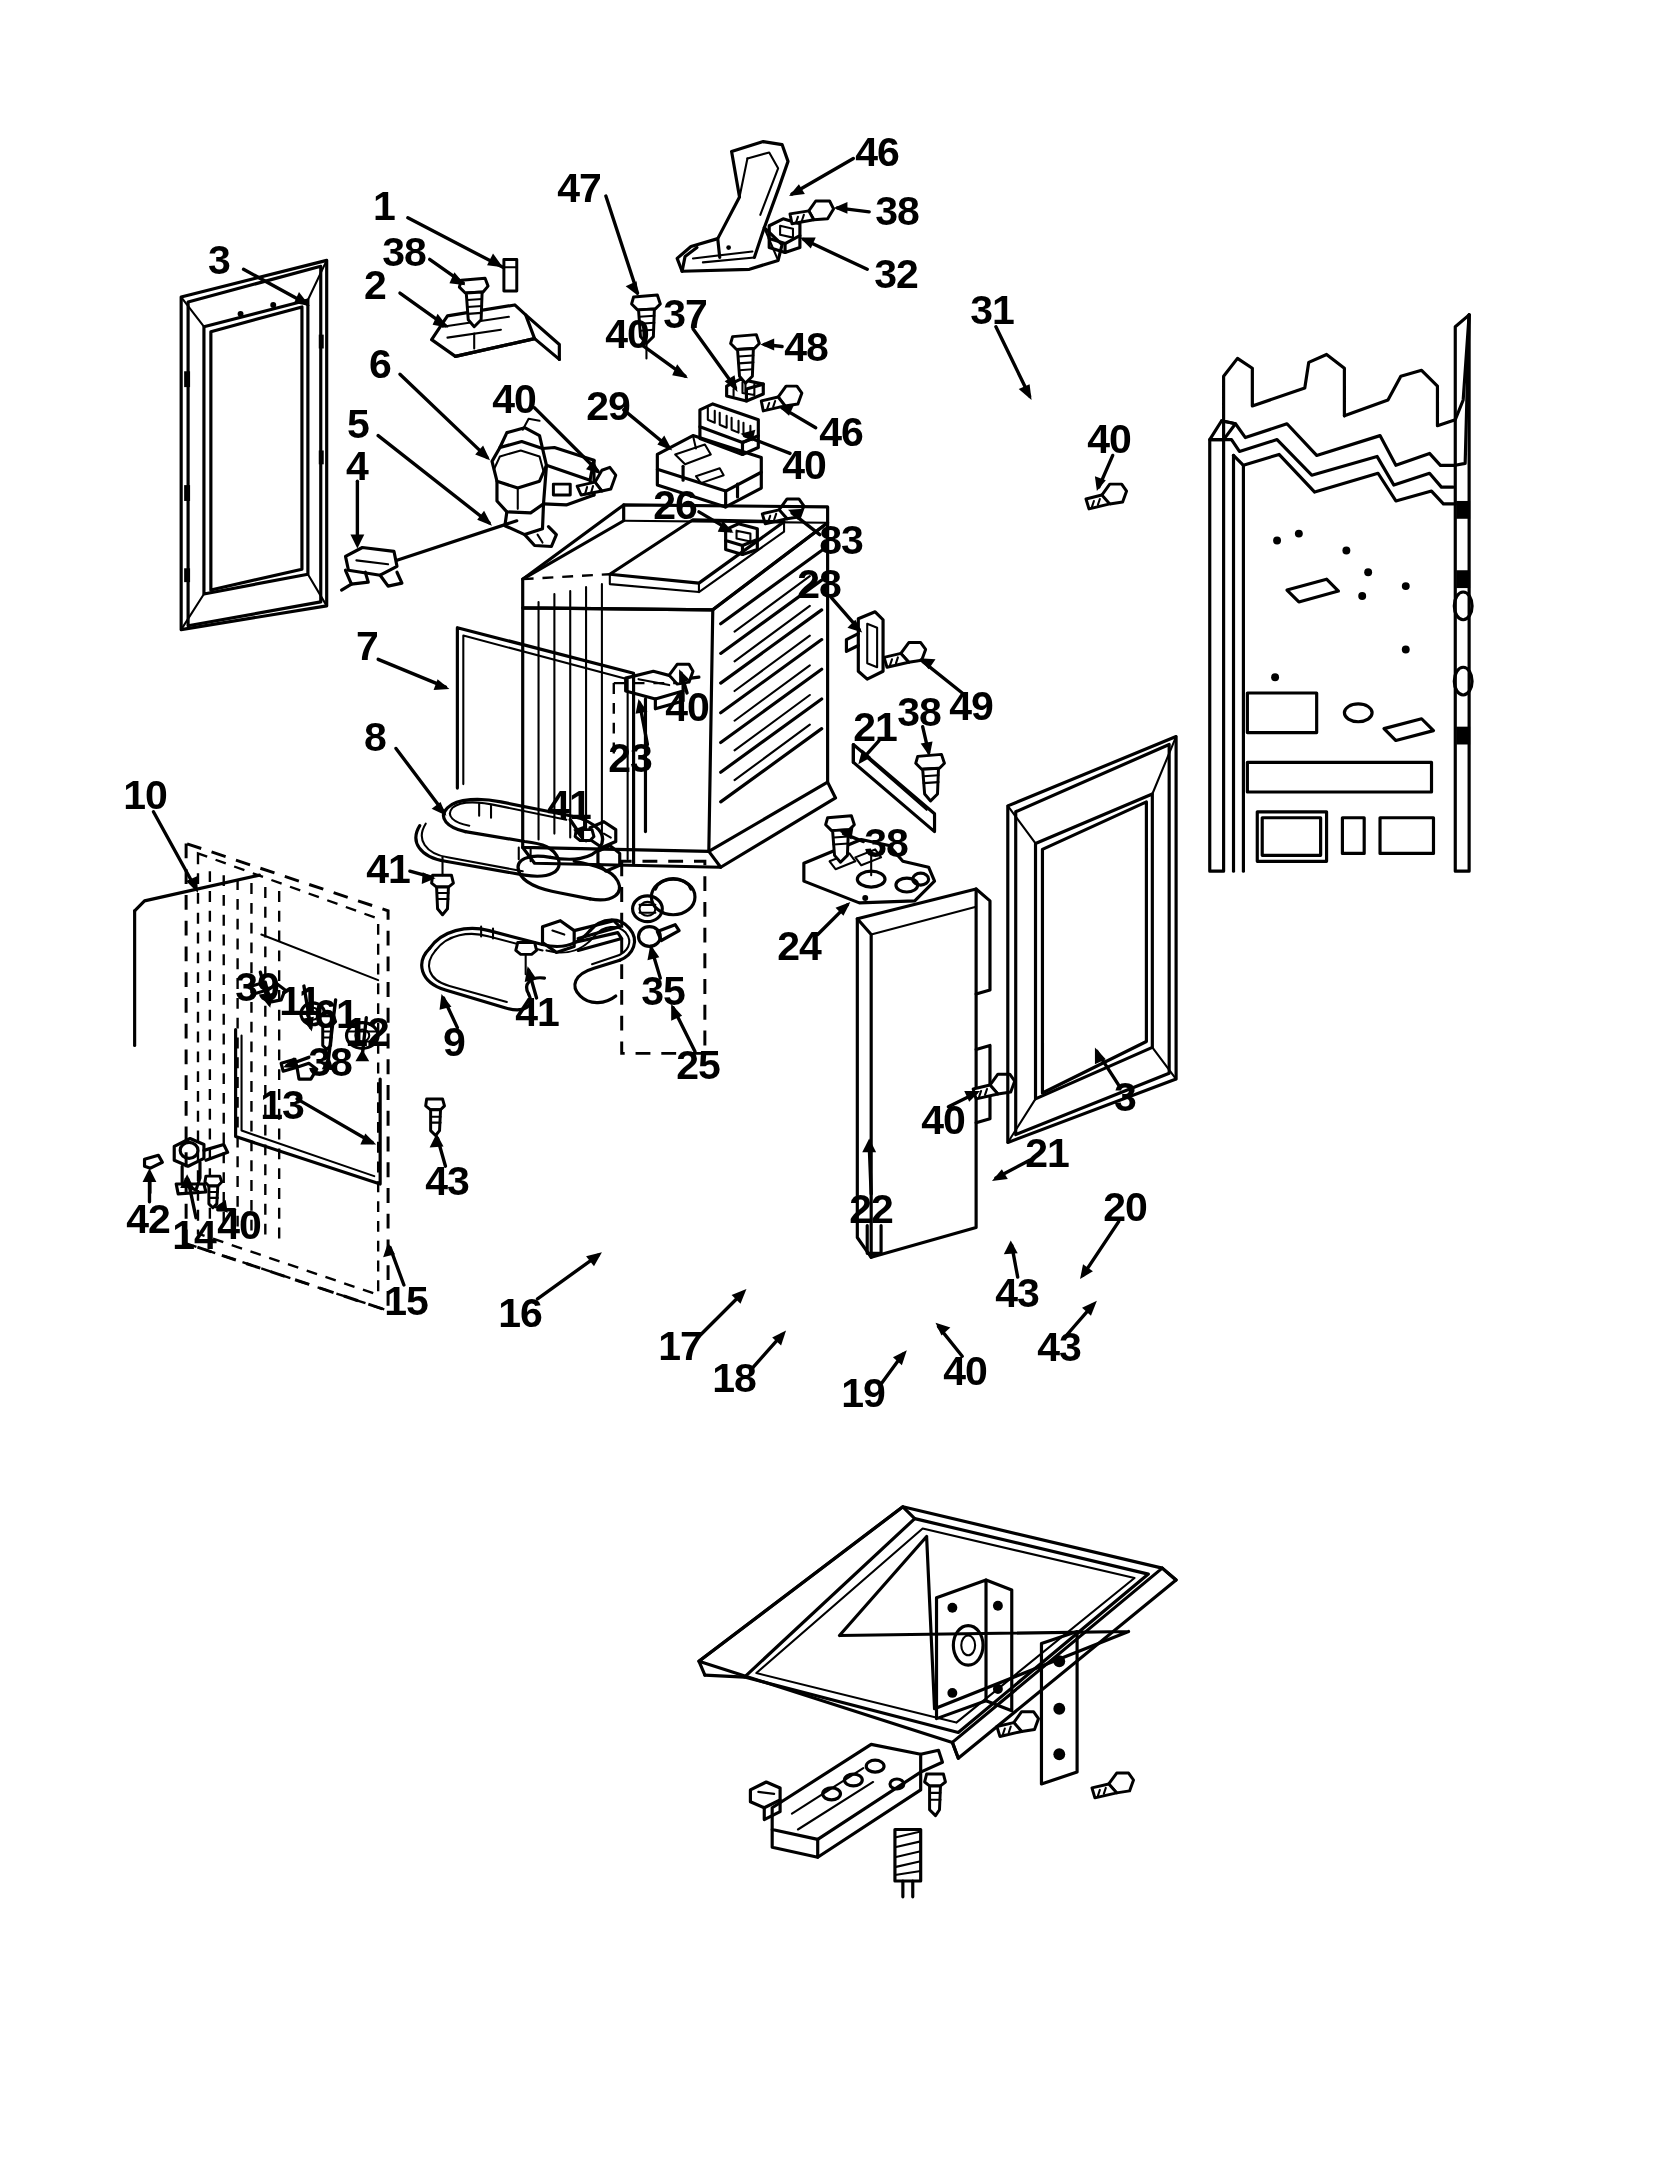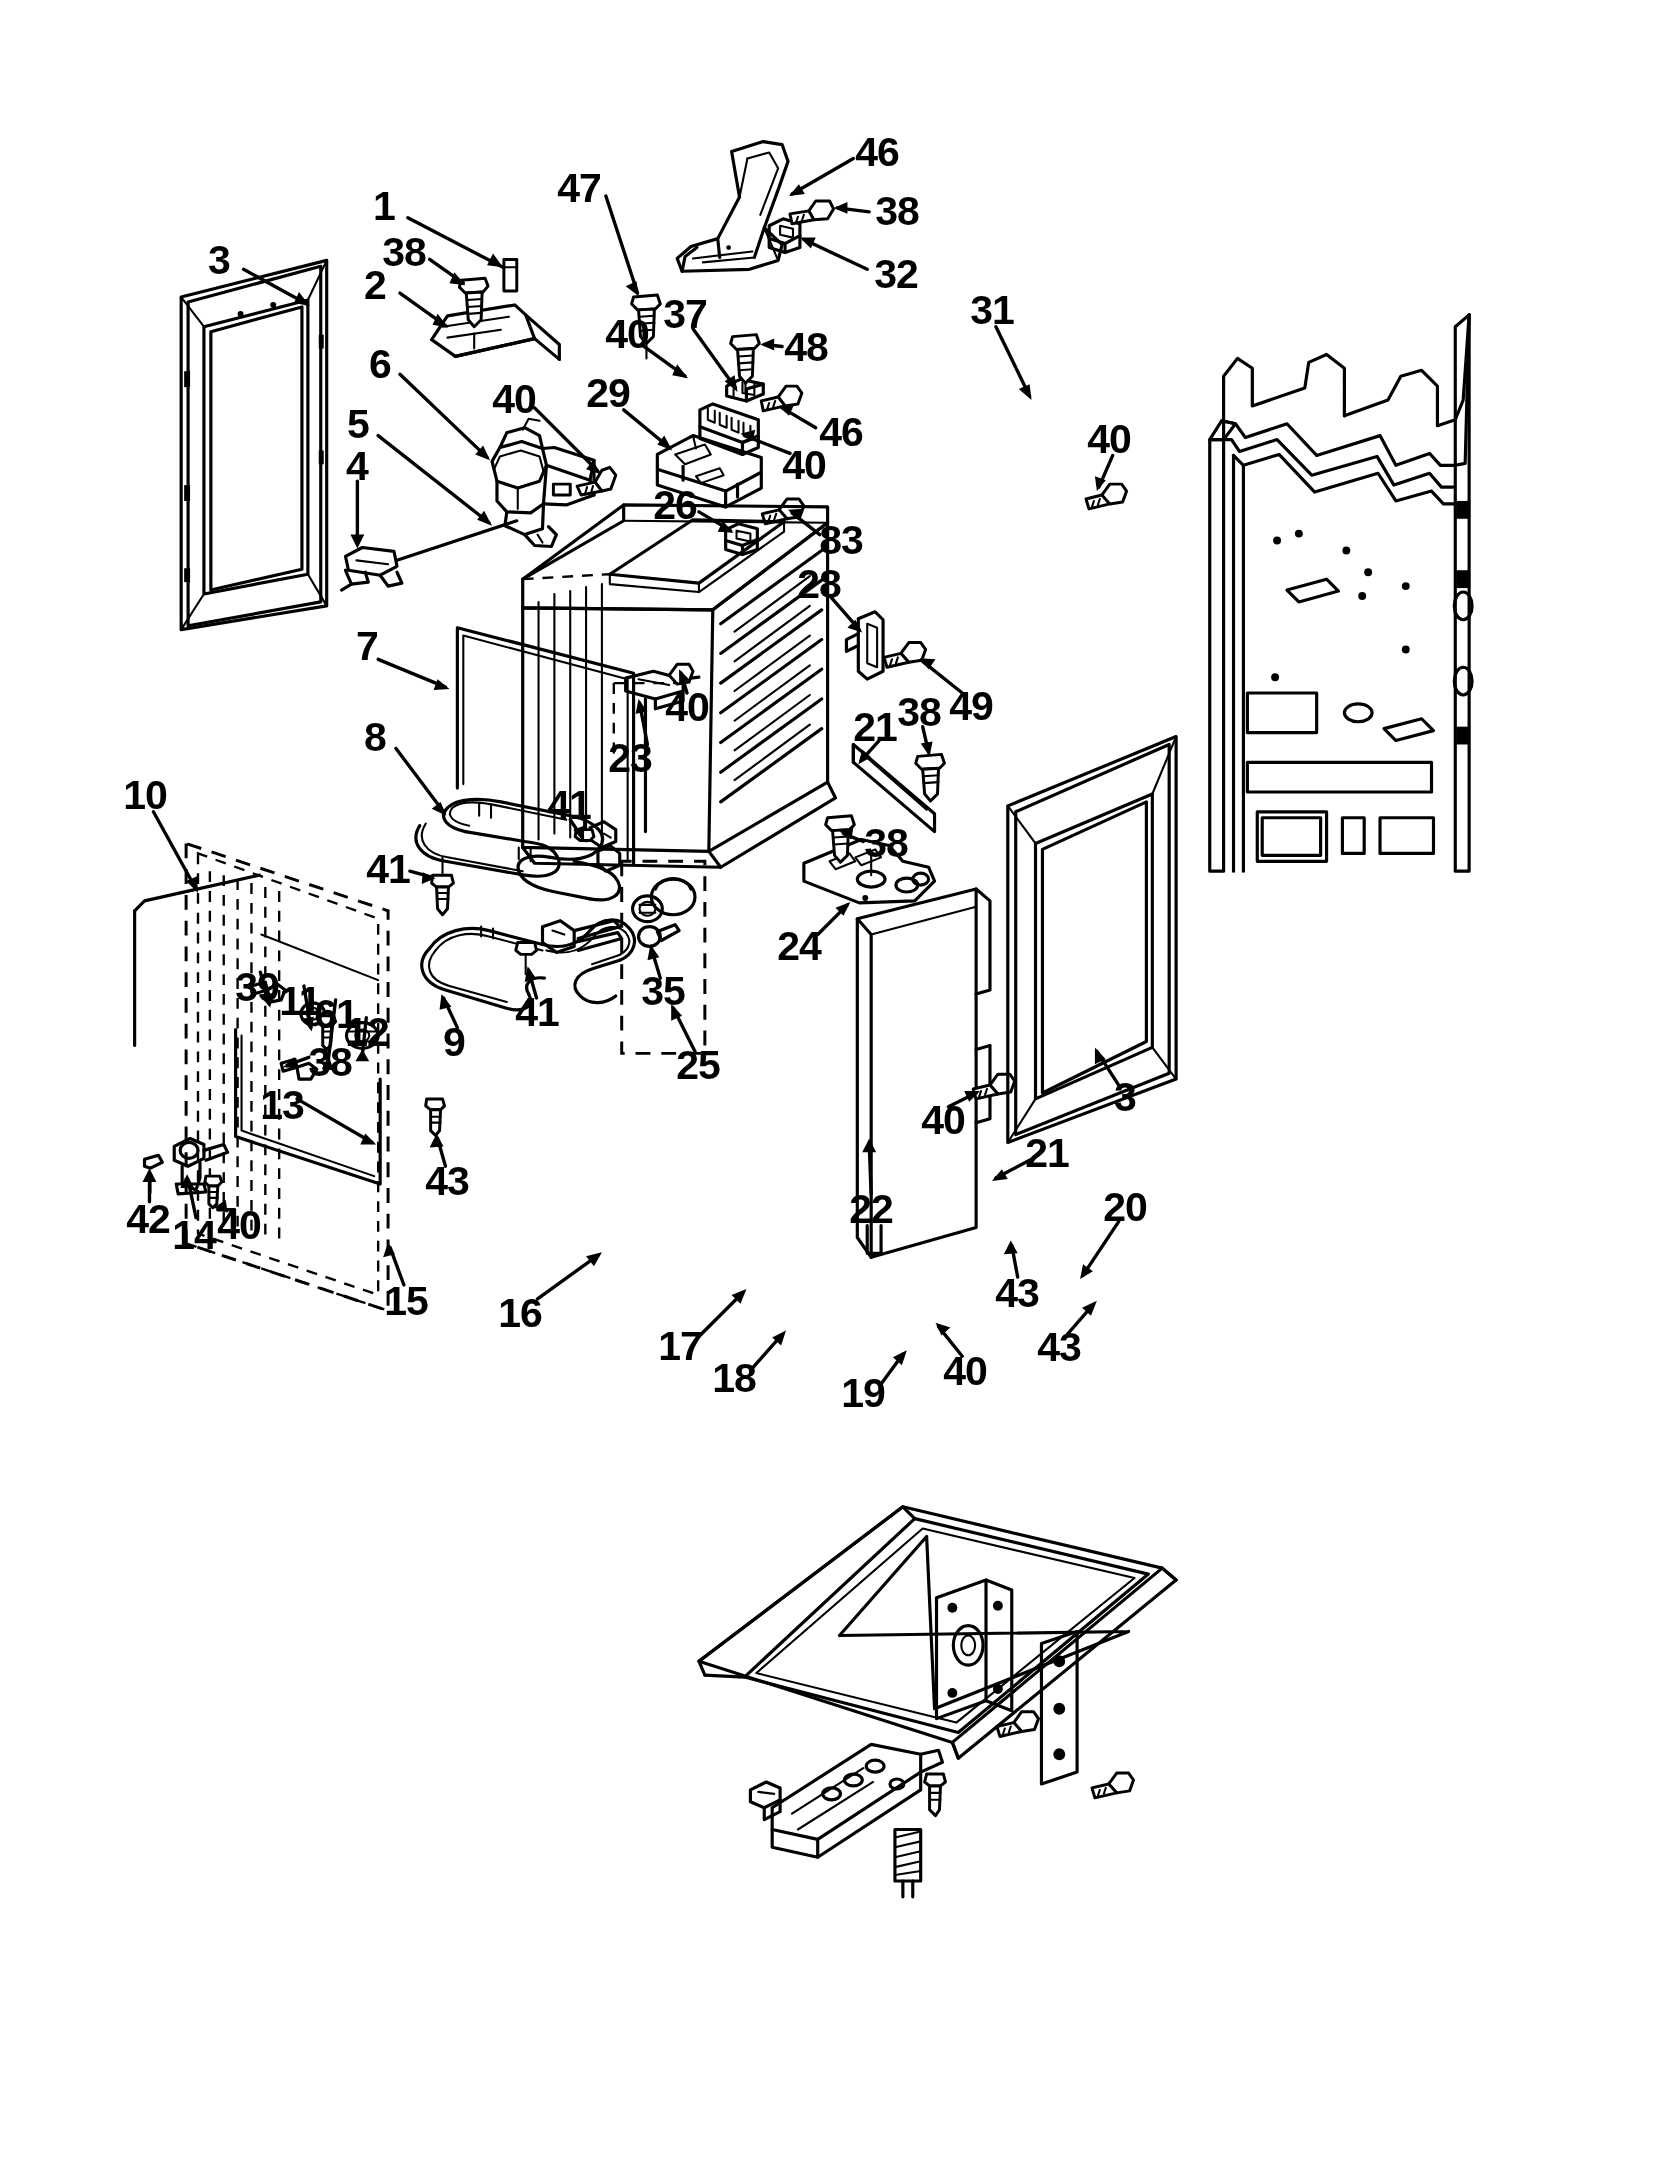--- a/index.html
+++ b/index.html
@@ -745,21 +745,21 @@
 <div class="lbl" style="left:375px;top:285px">2</div>
 <div class="lbl" style="left:579px;top:188px">47</div>
 <div class="lbl" style="left:877px;top:152px">46</div>
 <div class="lbl" style="left:897px;top:211px">38</div>
 <div class="lbl" style="left:896px;top:274px">32</div>
 <div class="lbl" style="left:992px;top:310px">31</div>
 <div class="lbl" style="left:685px;top:314px">37</div>
 <div class="lbl" style="left:627px;top:334px">40</div>
 <div class="lbl" style="left:806px;top:347px">48</div>
 <div class="lbl" style="left:380px;top:364px">6</div>
-<div class="lbl" style="left:608px;top:393px">29</div>
+<div class="lbl" style="left:608px;top:406px">29</div>
 <div class="lbl" style="left:514px;top:399px">40</div>
 <div class="lbl" style="left:841px;top:432px">46</div>
 <div class="lbl" style="left:358px;top:424px">5</div>
 <div class="lbl" style="left:1109px;top:439px">40</div>
 <div class="lbl" style="left:804px;top:465px">40</div>
 <div class="lbl" style="left:357px;top:466px">4</div>
 <div class="lbl" style="left:675px;top:505px">26</div>
 <div class="lbl" style="left:841px;top:540px">83</div>
 <div class="lbl" style="left:819px;top:584px">28</div>
 <div class="lbl" style="left:367px;top:646px">7</div>

